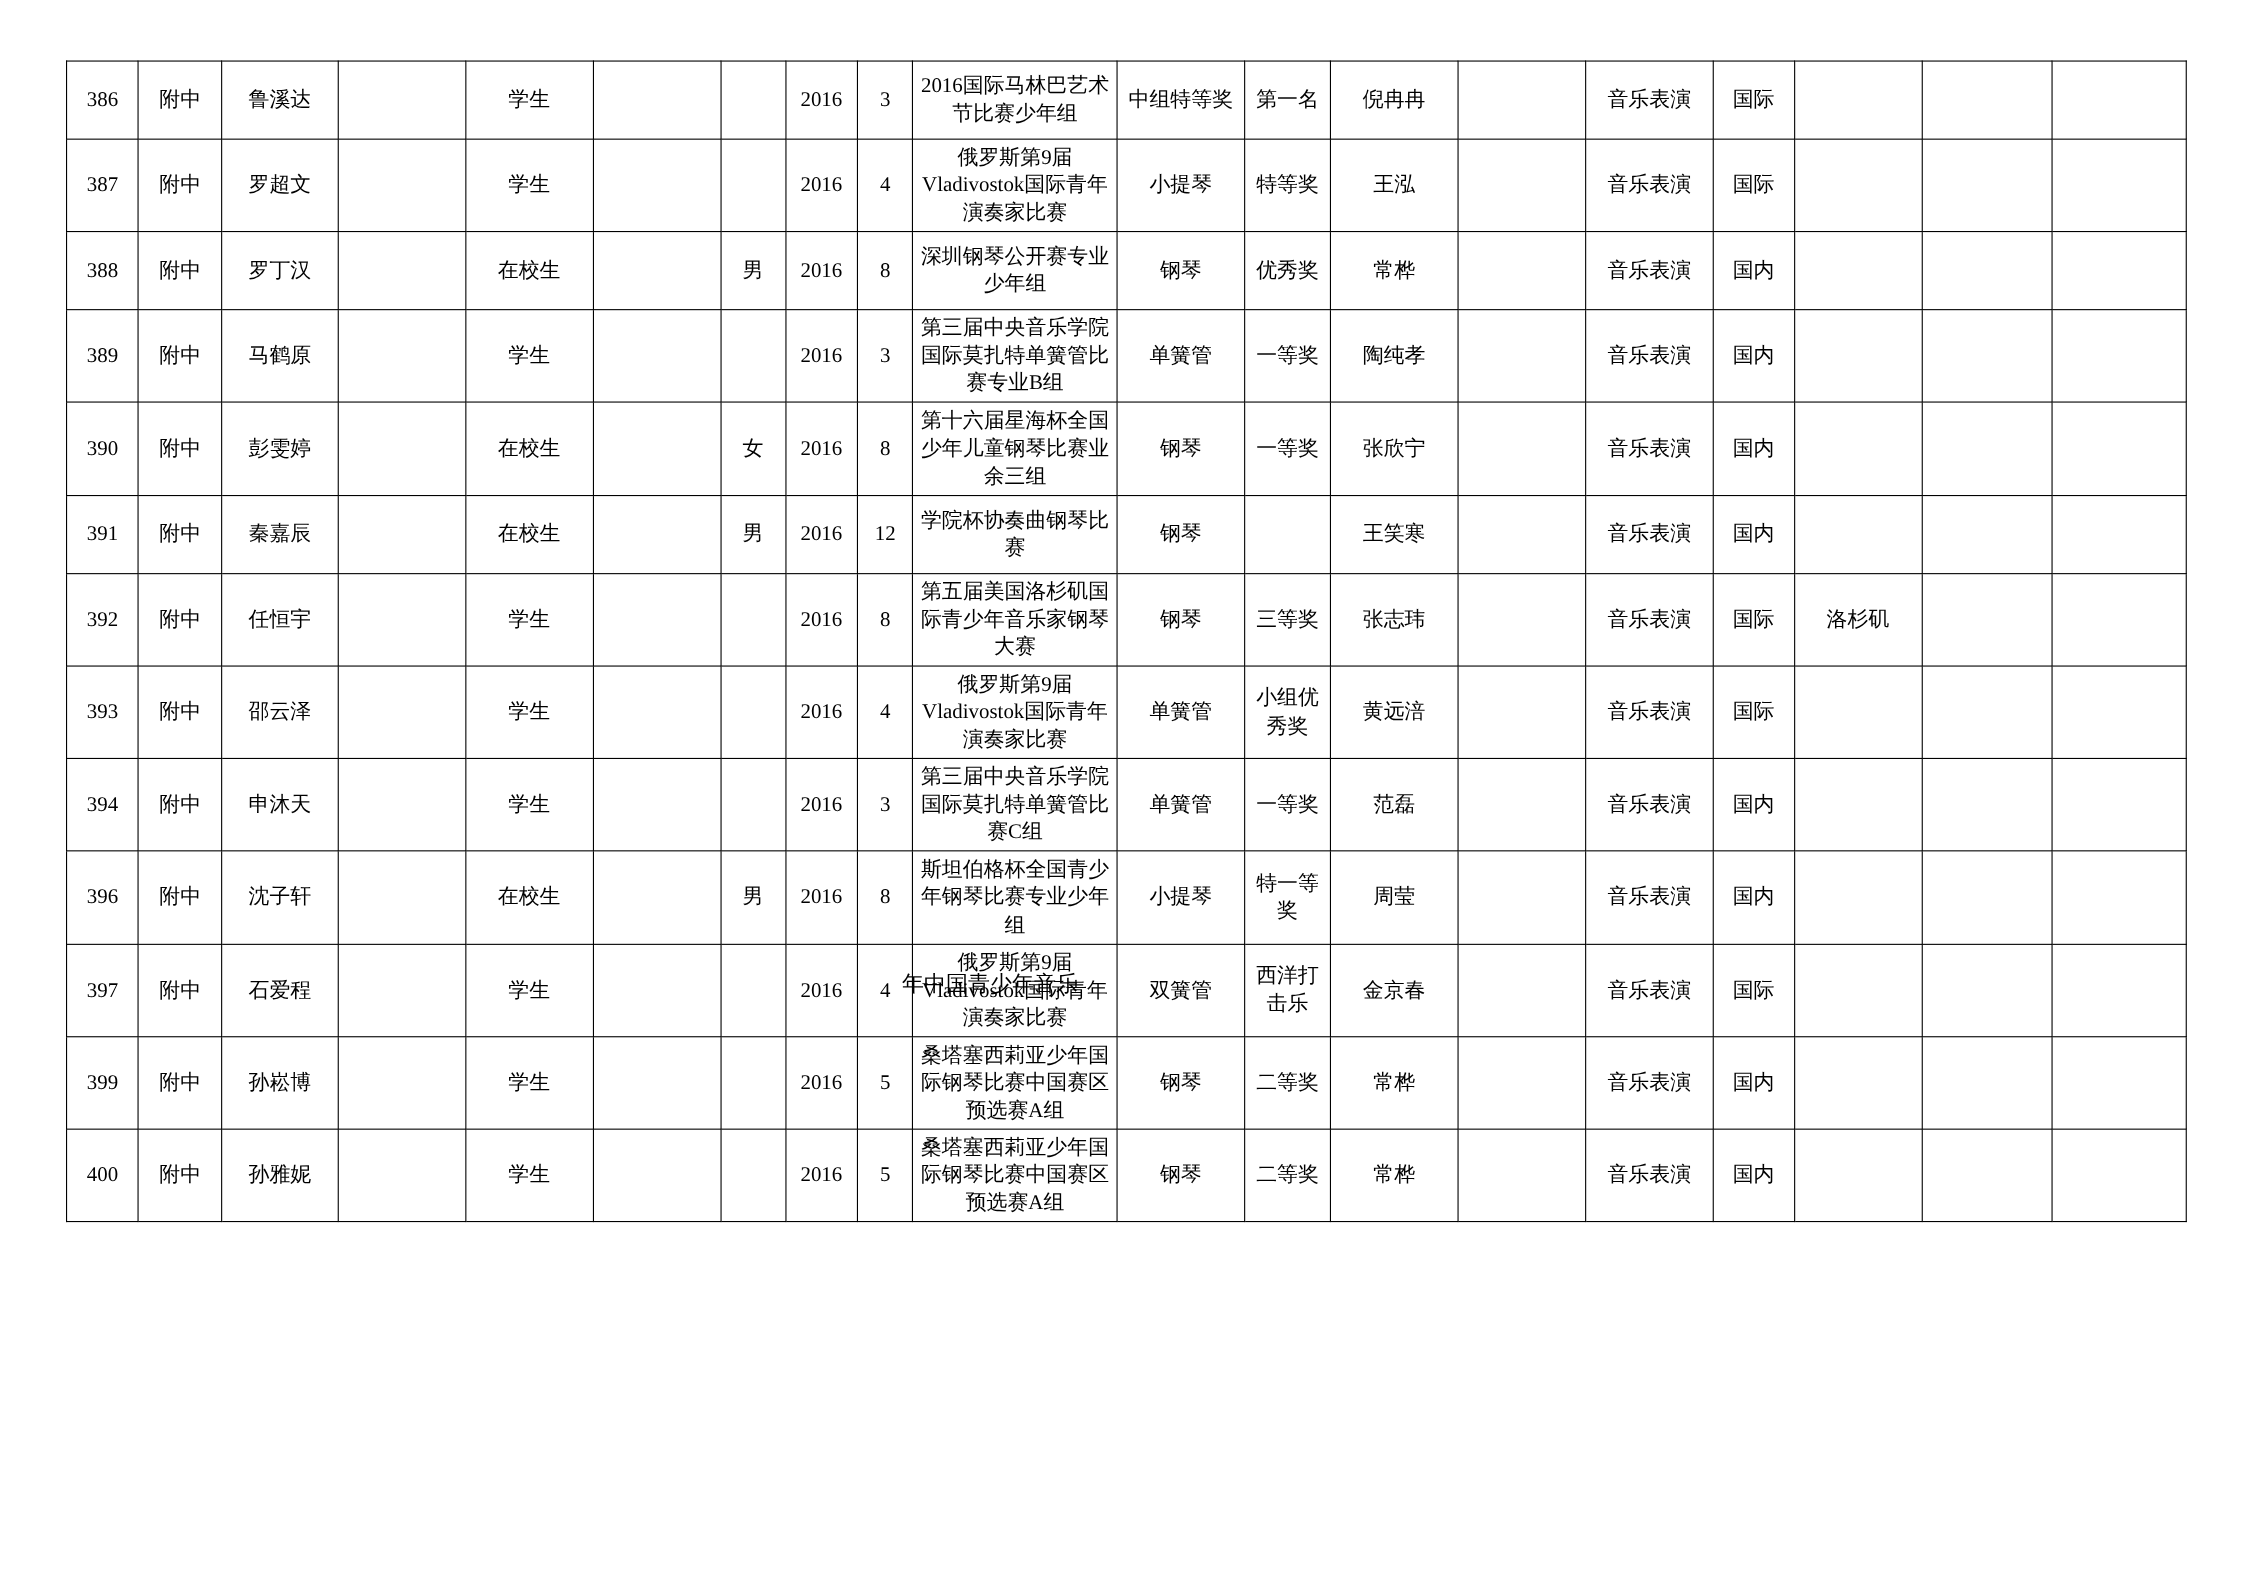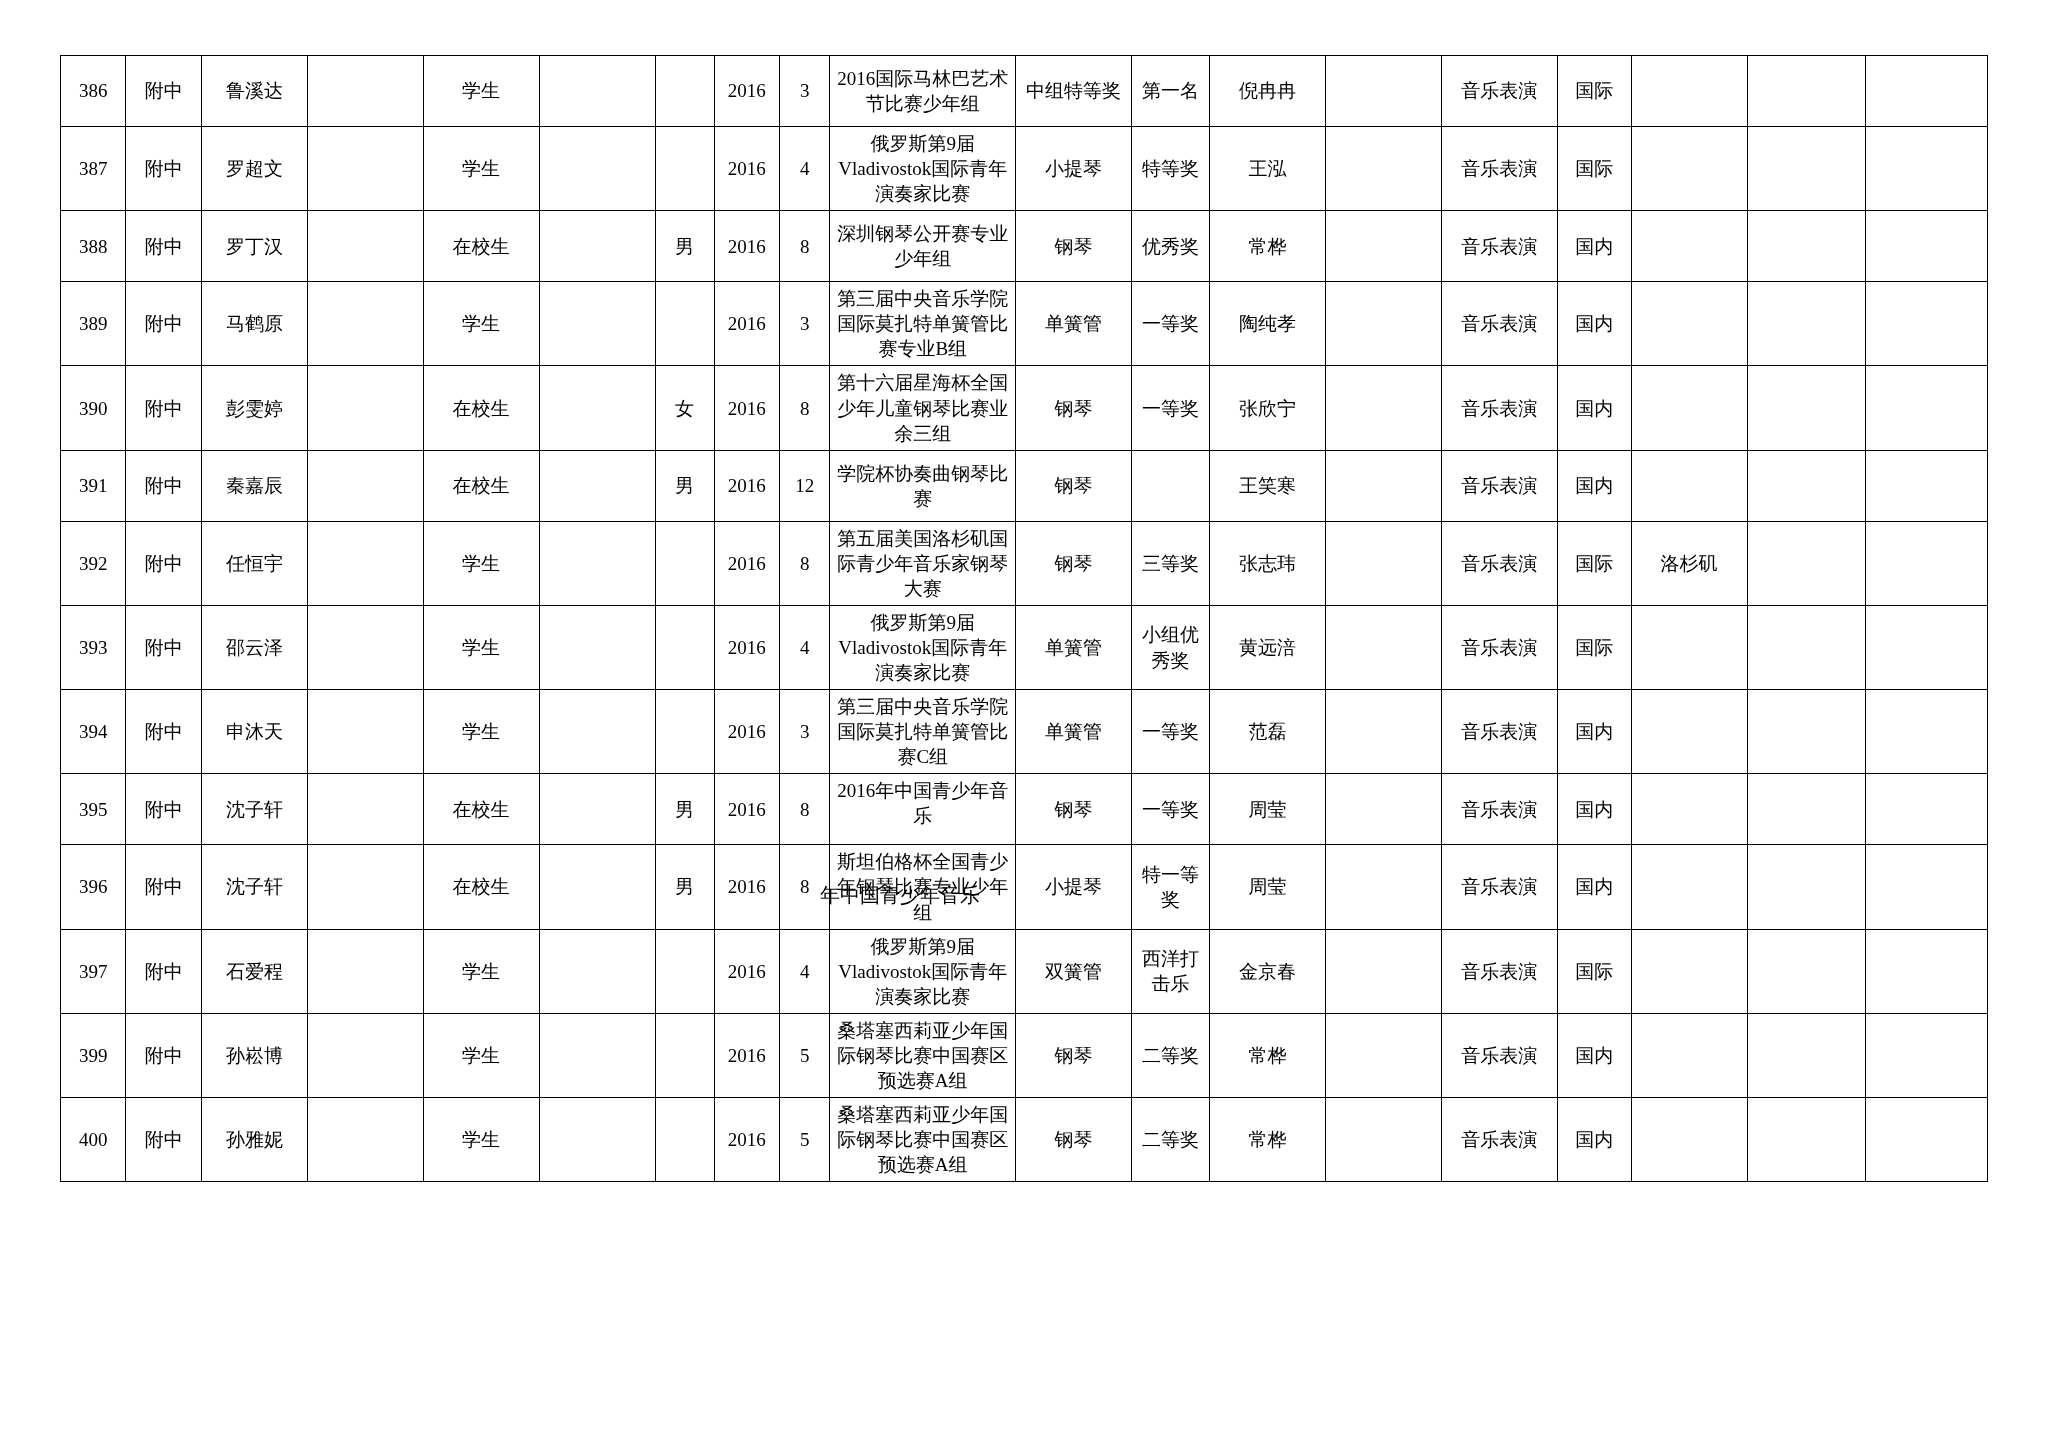--- a/index.html
+++ b/index.html
@@ -290,43 +290,20 @@
         <td>一等奖</td>
         <td>范磊</td>
         <td></td>
         <td>音乐表演</td>
         <td>国内</td>
         <td></td>
         <td></td>
         <td></td>
       </tr>
 
-      <tr class="row-tall">
-        <td class="num-cell">395</td>
-        <td>附中</td>
-        <td>沈子轩</td>
-        <td></td>
-        <td>在校生</td>
-        <td></td>
-        <td>男</td>
-        <td class="num-cell">2016</td>
-        <td class="num-cell">8</td>
-        <td class="event-cell" style="position:relative; vertical-align:bottom;">
-          <span style="position:absolute; left:0; right:0; top:4px; text-align:center;">2016年中国青少年音乐</span>
-        </td>
-        <td>钢琴</td>
-        <td>一等奖</td>
-        <td>周莹</td>
-        <td></td>
-        <td>音乐表演</td>
-        <td>国内</td>
-        <td></td>
-        <td></td>
-        <td></td>
-      </tr>
 
       <tr class="row-tall">
         <td class="num-cell">396</td>
         <td>附中</td>
         <td>沈子轩</td>
         <td></td>
         <td>在校生</td>
         <td></td>
         <td>男</td>
         <td class="num-cell">2016</td>

